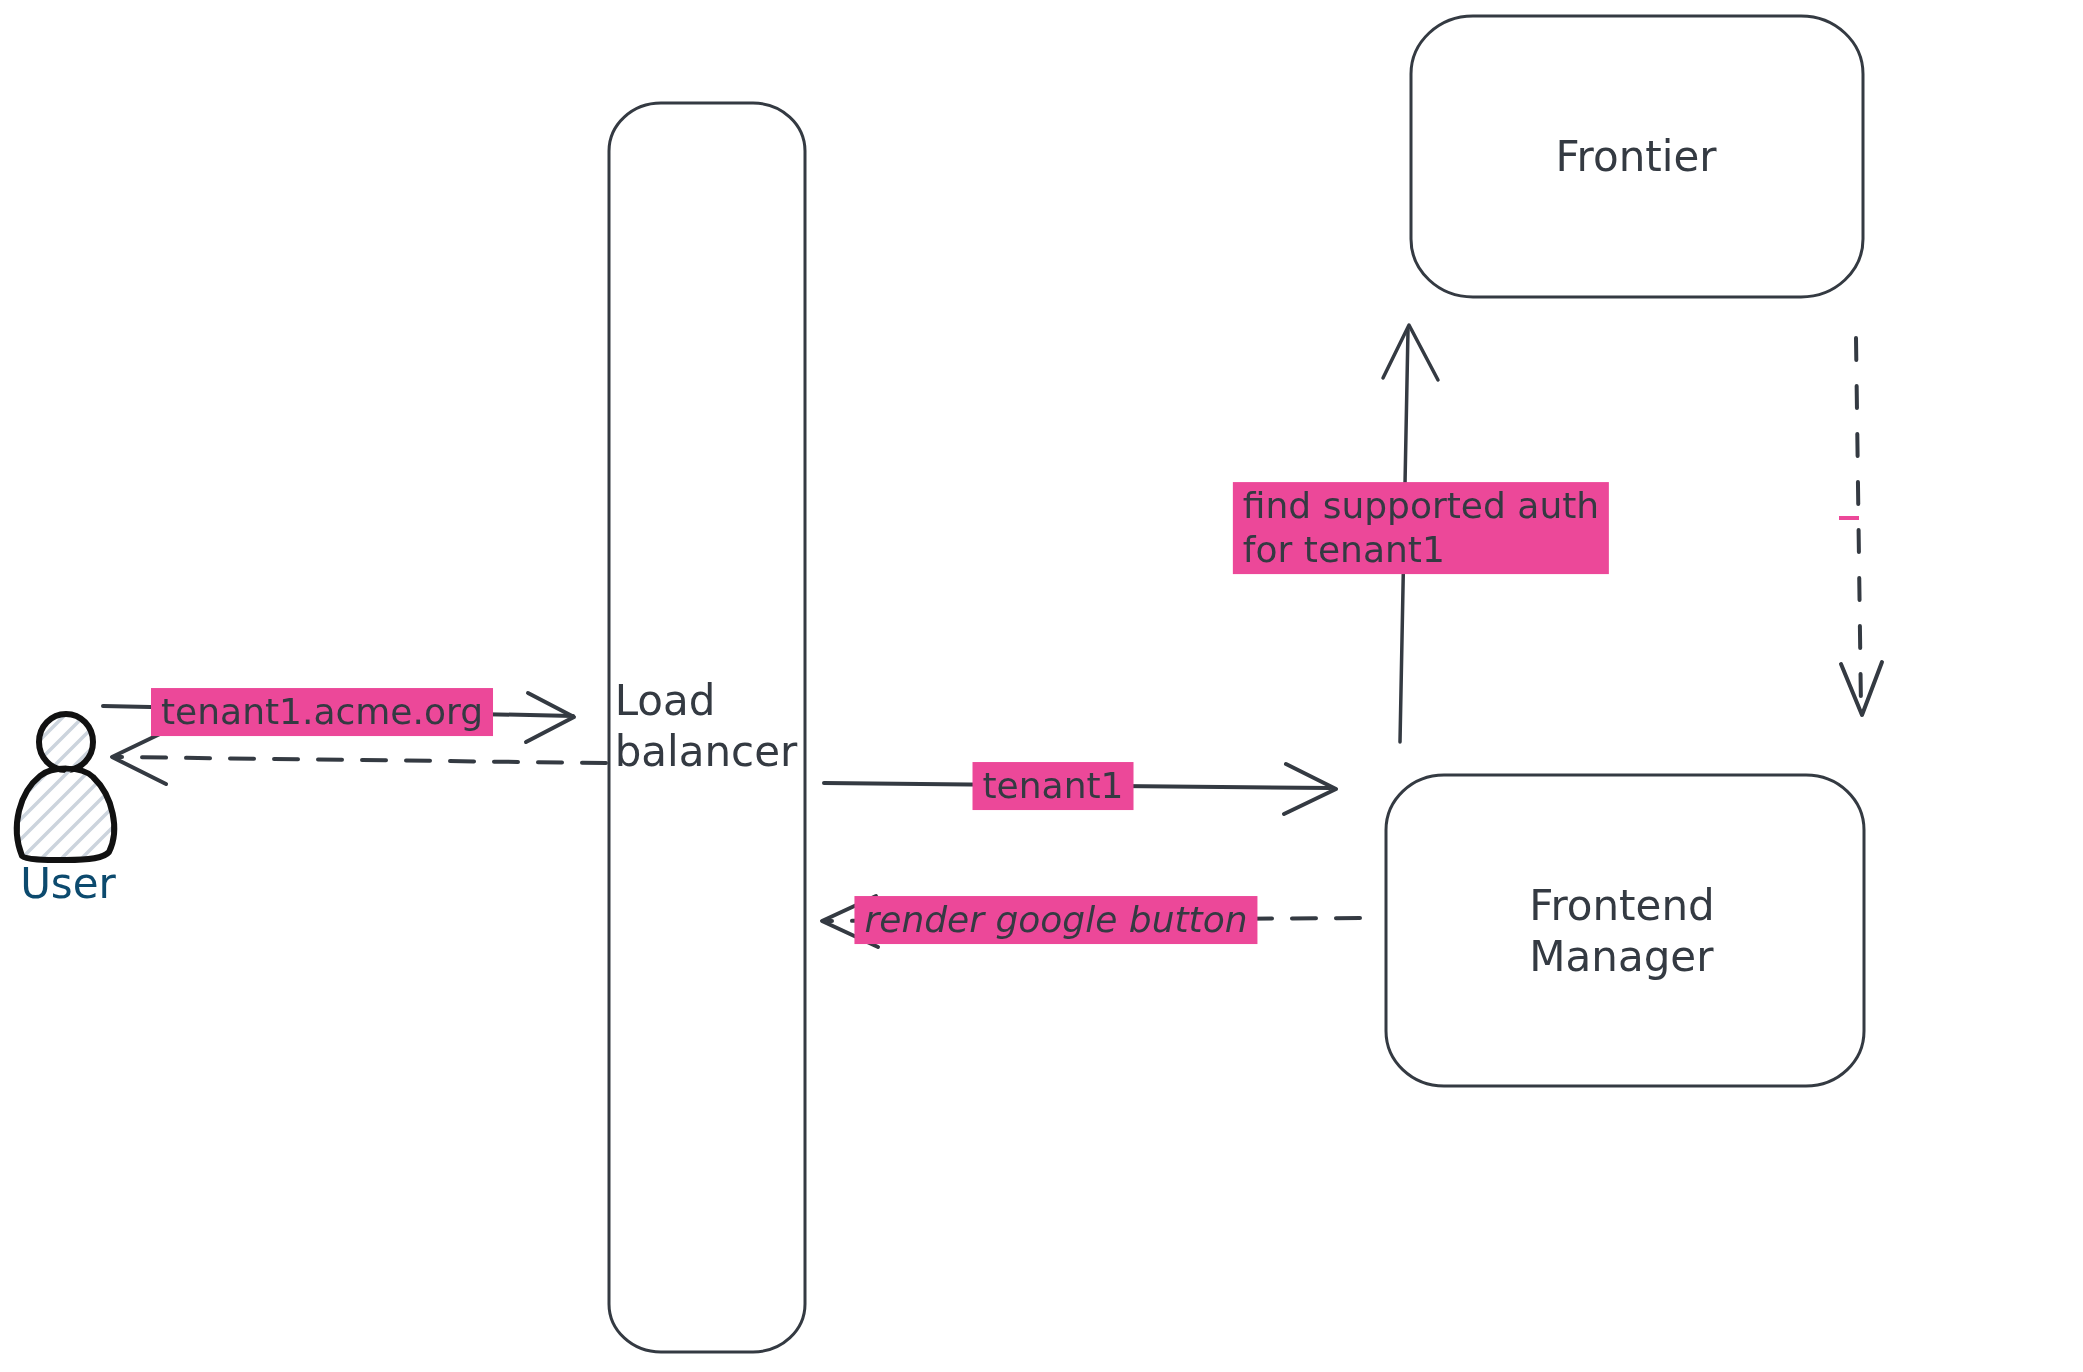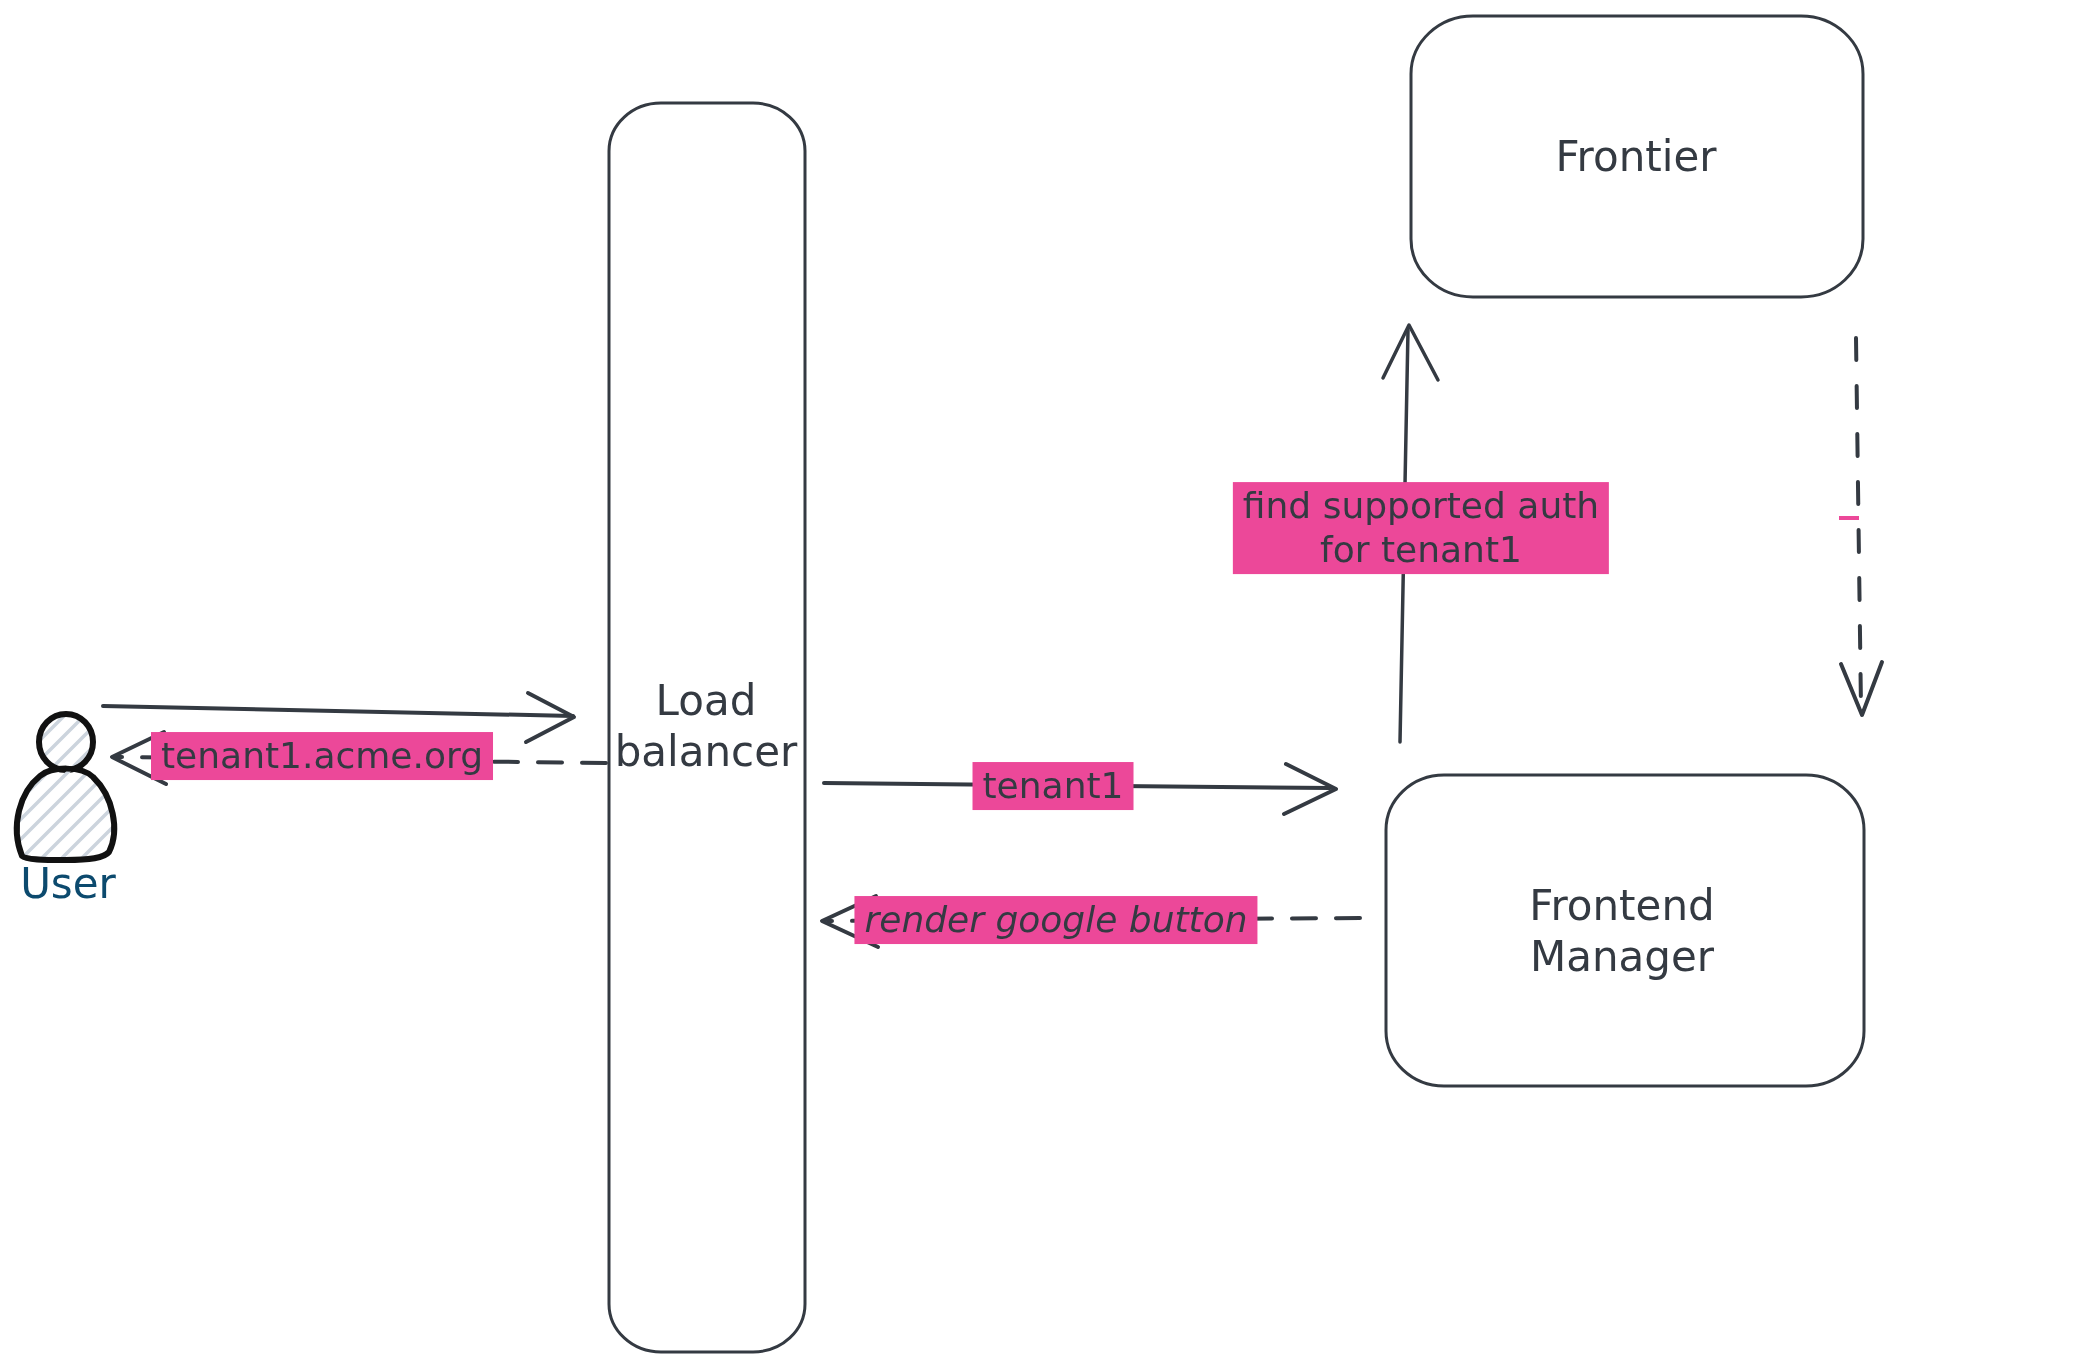--- a/index.html
+++ b/index.html
@@ -9,21 +9,21 @@
     height: 1372px;
     background: #ffffff;
     overflow: hidden;
     font-family: "DejaVu Sans", sans-serif;
   }
   .stage svg { position: absolute; left: 0; top: 0; }
   .label {
     position: absolute;
     transform: translate(-50%, -50%);
     color: #343a42;
-    text-align: center;
+    text-align: left;
     white-space: nowrap;
     line-height: 1.22;
   }
   .node-label { font-size: 42px; }
   .edge-label {
     font-size: 36px;
     background: #ec4899;
     padding: 2px 10px;
   }
   .actor-label { color: #0c4a6e; font-size: 42px; }
@@ -94,21 +94,21 @@
     <div>balancer</div>
   </div>
 
   <div class="label node-label" style="left:1636px; top:157px;">Frontier</div>
 
   <div class="label node-label" style="left:1622px; top:931px;">
     <div>Frontend</div>
     <div>Manager</div>
   </div>
 
-  <div class="label edge-label" style="left:322px; top:756px;">tenant1.acme.org</div>
+  <div class="label edge-label" style="left:322px; top:712px;">tenant1.acme.org</div>
 
   <div class="label edge-label" style="left:1053px; top:786px;">tenant1</div>
 
   <div class="label edge-label" style="left:1056px; top:920px;font-style:italic;">render google button</div>
 
   <div class="label edge-label" style="left:1421px; top:528px;">
     <div>find supported auth</div>
     <div>for tenant1</div>
   </div>
 

